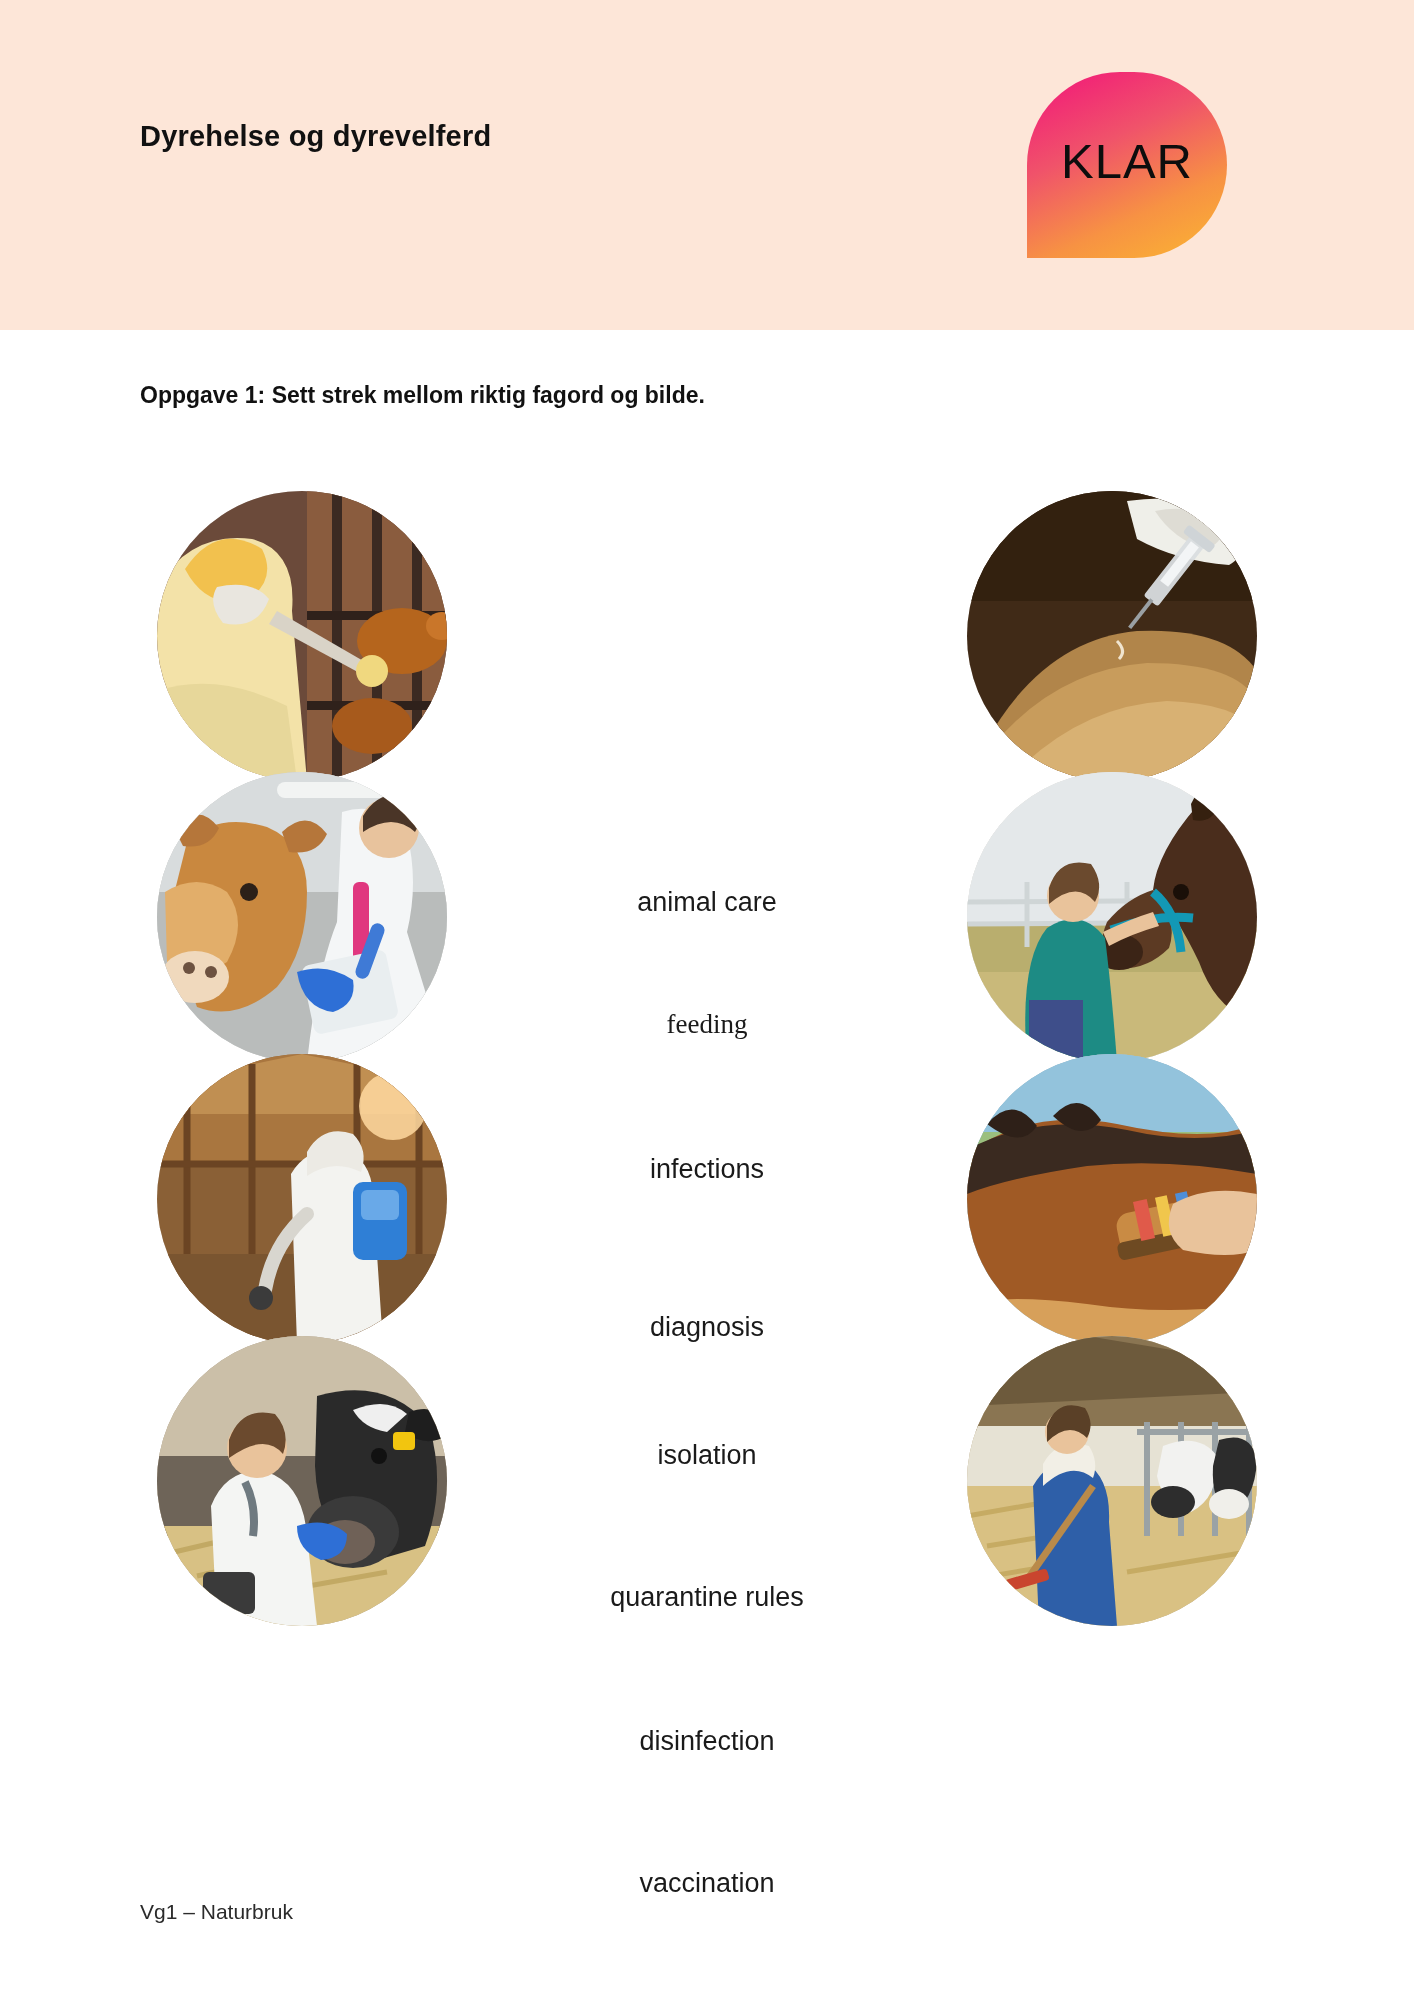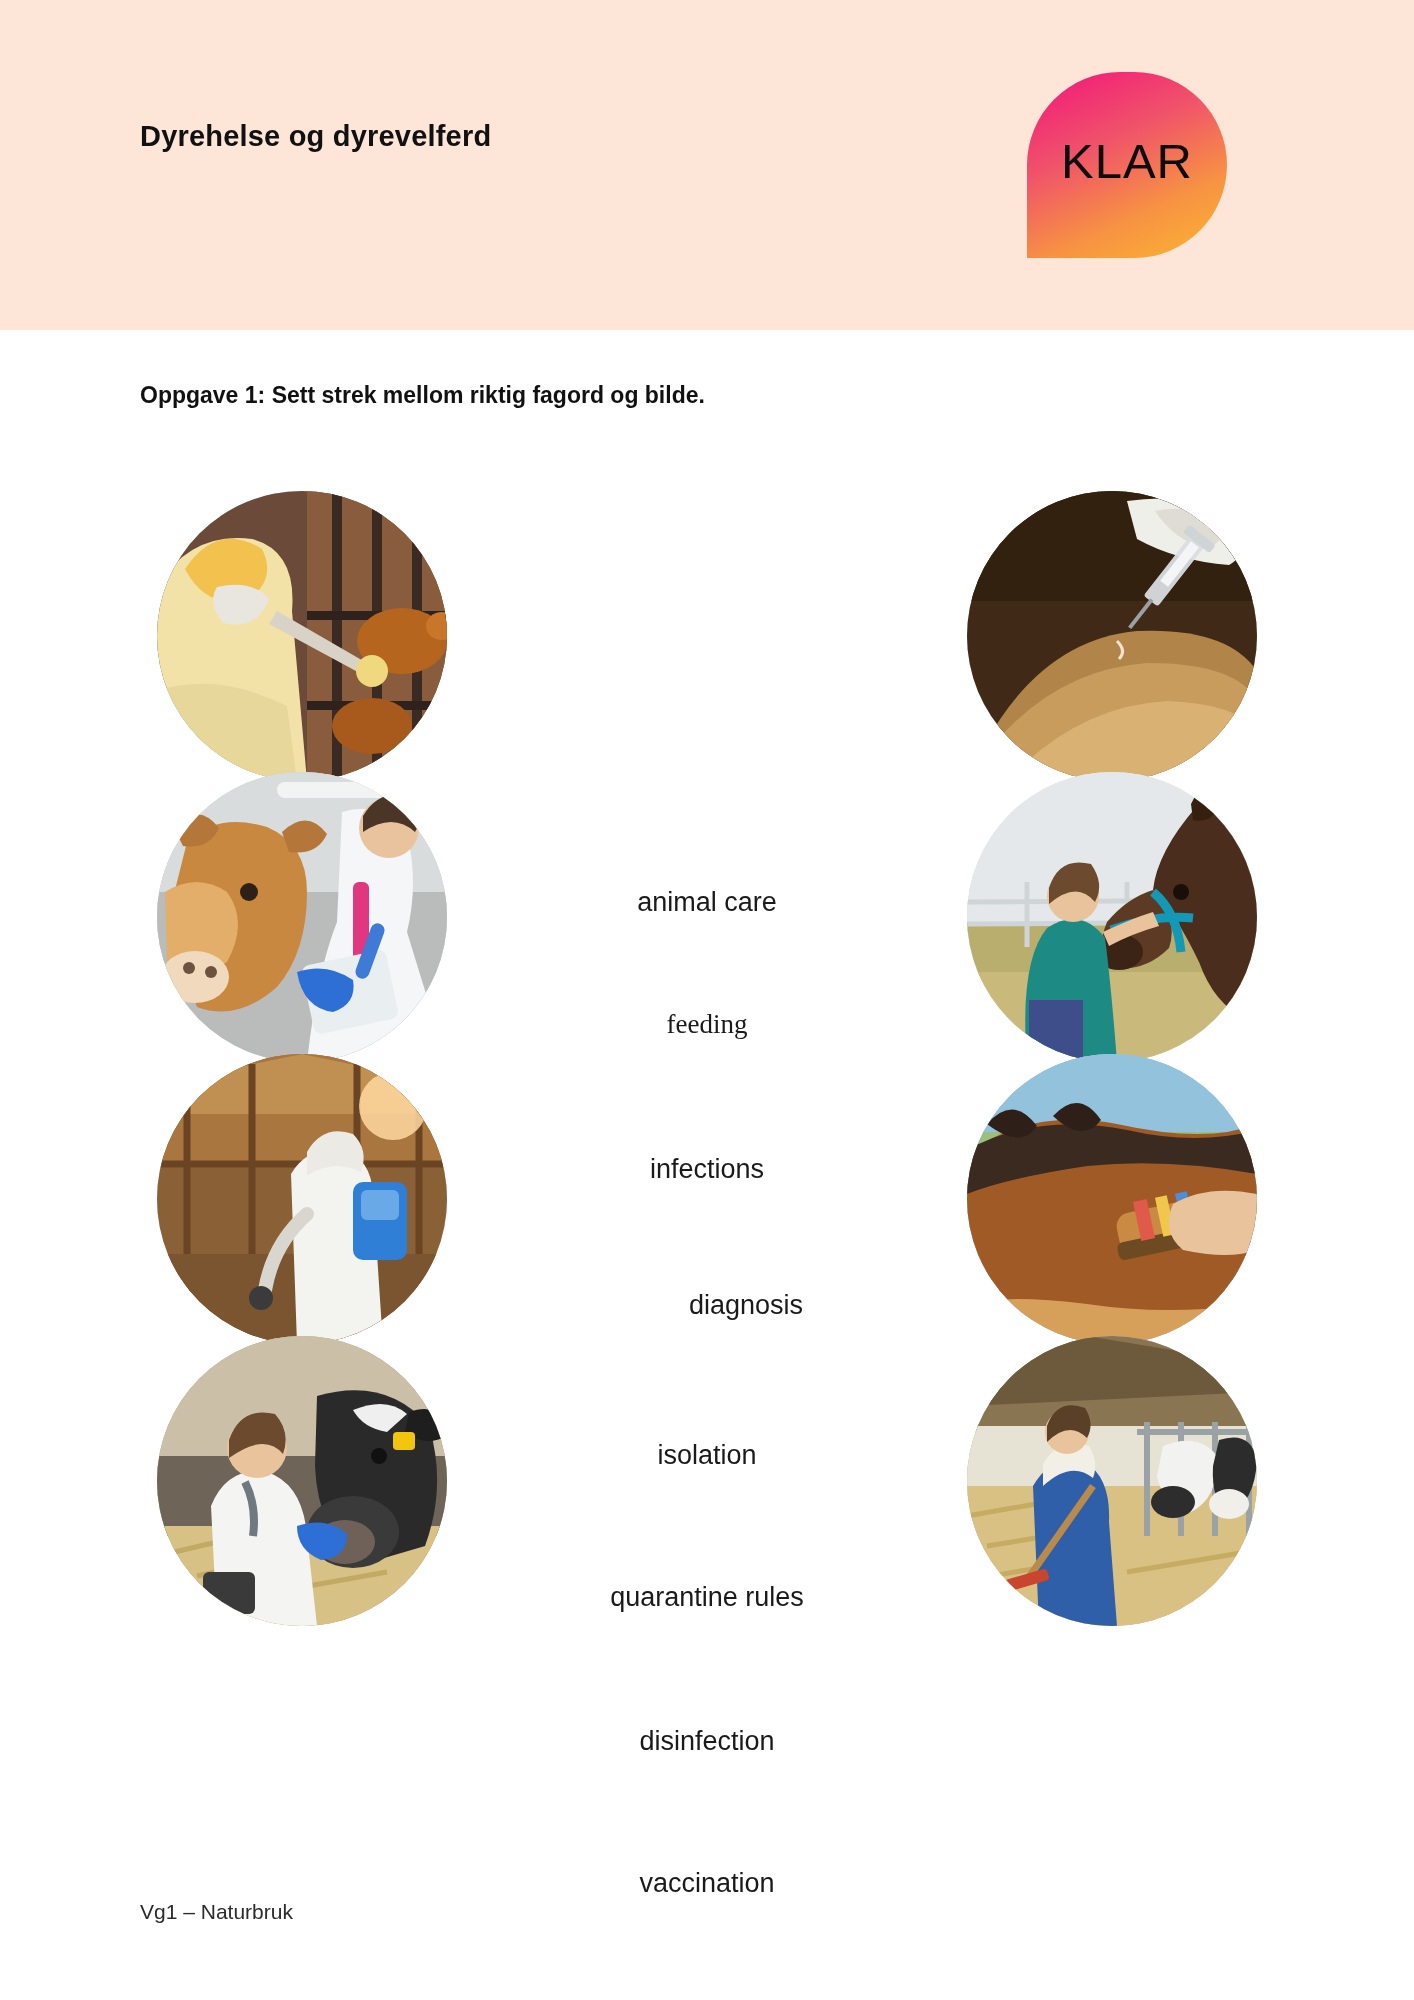--- a/index.html
+++ b/index.html
@@ -323,21 +323,21 @@
       <path d="M80 90 Q90 62 118 72 Q128 88 120 102 Q102 84 80 106 Z" fill="#5a4027"></path>
       <path d="M126 150 L60 244" stroke="#b98a4a" stroke-width="7"></path>
       <rect x="38" y="238" width="44" height="12" rx="4" fill="#c9452e" transform="rotate(-16 60 244)"></rect>
     </svg>
   </div>
 
   <div class="word" style="left:707px; top:398px;margin-top:19px;">animal care</div>
 
   <div class="word" style="left:707px; top:539px;font-family:Liberation Serif, serif;">feeding</div>
   <div class="word" style="left:707px; top:684px;">infections</div>
-  <div class="word" style="left:707px; top:820px;margin-left:39px;">diagnosis</div>
+  <div class="word" style="left:707px; top:842px;">diagnosis</div>
   <div class="word" style="left:707px; top:970px;">isolation</div>
   <div class="word" style="left:707px; top:1112px;">quarantine rules</div>
   <div class="word" style="left:707px; top:1256px;">disinfection</div>
   <div class="word" style="left:707px; top:1398px;">vaccination</div>
 
 </div>
 
 <div class="footer">Vg1 – Naturbruk</div>
 
 </body></html>

